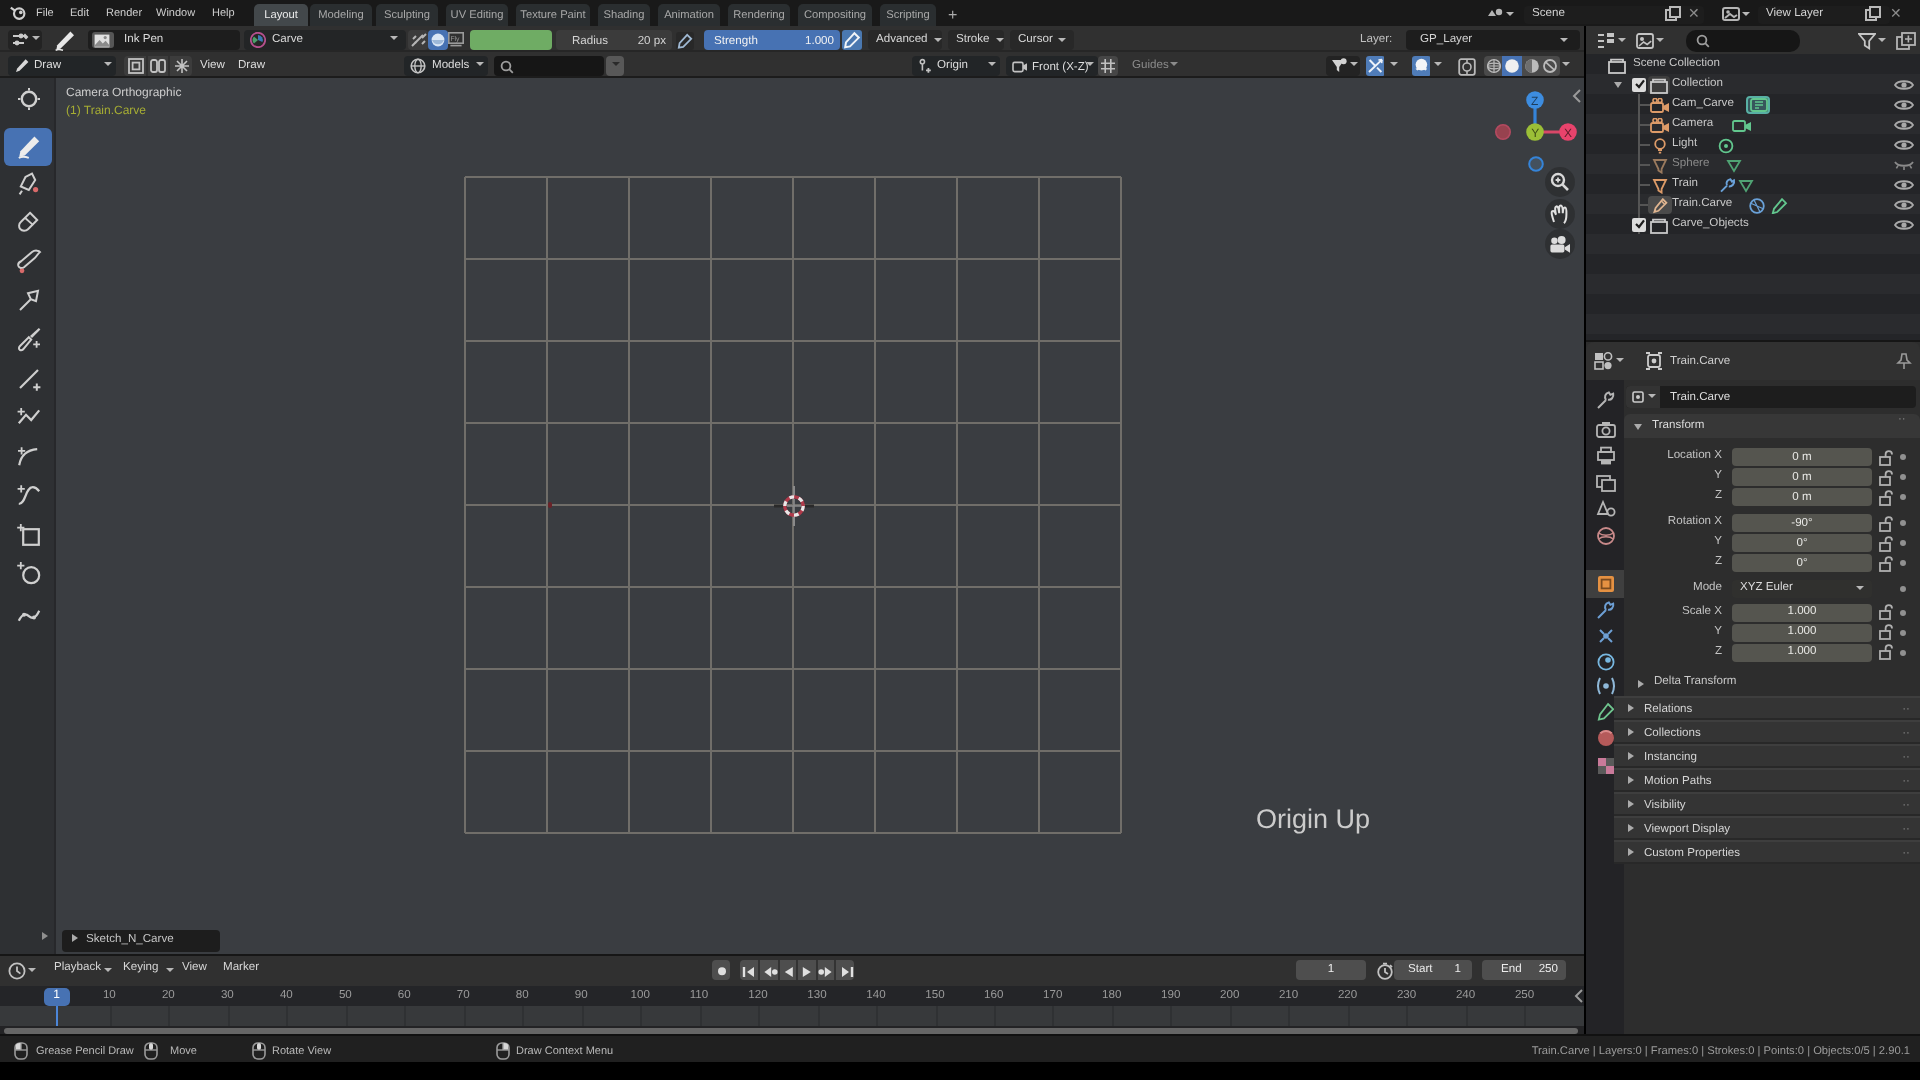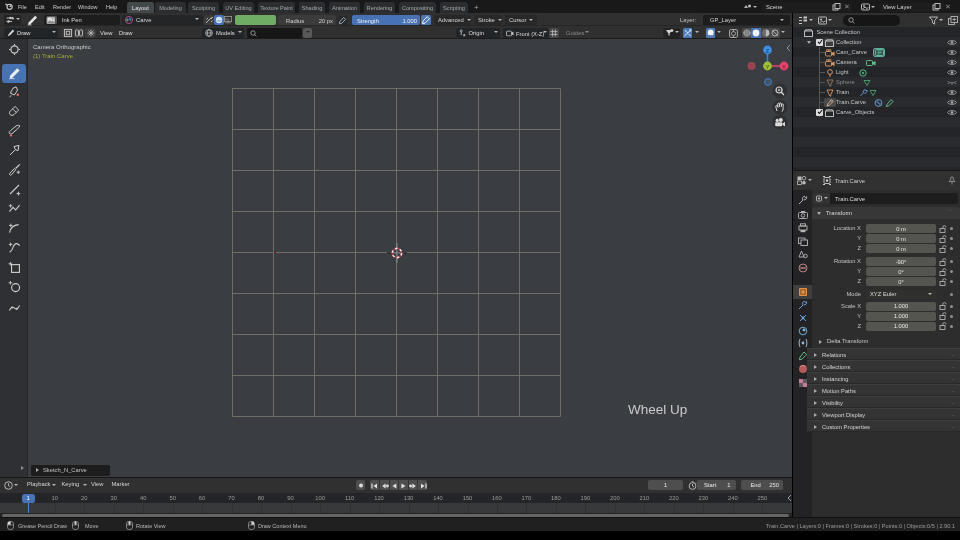--- a/index.html
+++ b/index.html
@@ -299,21 +299,21 @@
     <svg class="abs" style="left:772px;top:75px" width="16" height="16" viewBox="0 0 16 16">
         <circle cx="8" cy="8" r="7.5" fill="rgba(30,30,30,0.42)"></circle>
         <rect x="3.2" y="8.2" width="7" height="4" rx="0.8" fill="#dcdcdc"></rect>
         <path d="M10.4 9.6 L13 8 V12.4 L10.4 10.8 Z" fill="#dcdcdc"></path>
         <circle cx="5.2" cy="6.4" r="1.6" fill="#dcdcdc"></circle>
         <circle cx="8.8" cy="6" r="2" fill="#dcdcdc"></circle>
       </svg>
     <svg class="abs" style="left:786px;top:5px" width="5" height="8" viewBox="0 0 5 8">
         <path d="M4 1 L1 4 L4 7" stroke="#9a9a9a" stroke-width="1" fill="none"></path>
       </svg>
-    <span class="abs" style="left:628px;top:363px;color:#cbcbcb;font-size:13.5px">Wheel Up</span>
+    <span class="abs" style="left:628px;top:363px;color:#cbcbcb;font-size:13.5px">Origin Up</span>
     <div class="abs" style="left:31px;top:426px;width:79px;height:11px;background:#1d1d1d;border-radius:2px;color:#c5c5c5;font-size:5.8px;line-height:11px"><span class="tri-r" style="margin-left:5px"></span><span style="margin-left:4px">Sketch_N_Carve</span></div>
   </div>
   <div class="abs" id="toolbar">
     <div class="tool" style="top:0.5px">
         <svg width="13" height="13" viewBox="0 0 13 13">
           <circle cx="6.5" cy="6.5" r="3.6" fill="none" stroke="#cfcfcf" stroke-width="1.2"></circle>
           <path d="M6.5 1 V2.2 M6.5 10.8 V12 M1 6.5 H2.2 M10.8 6.5 H12" stroke="#cfcfcf" stroke-width="1"></path>
         </svg>
       </div>
     <div class="tool on" style="top:24.9px">

